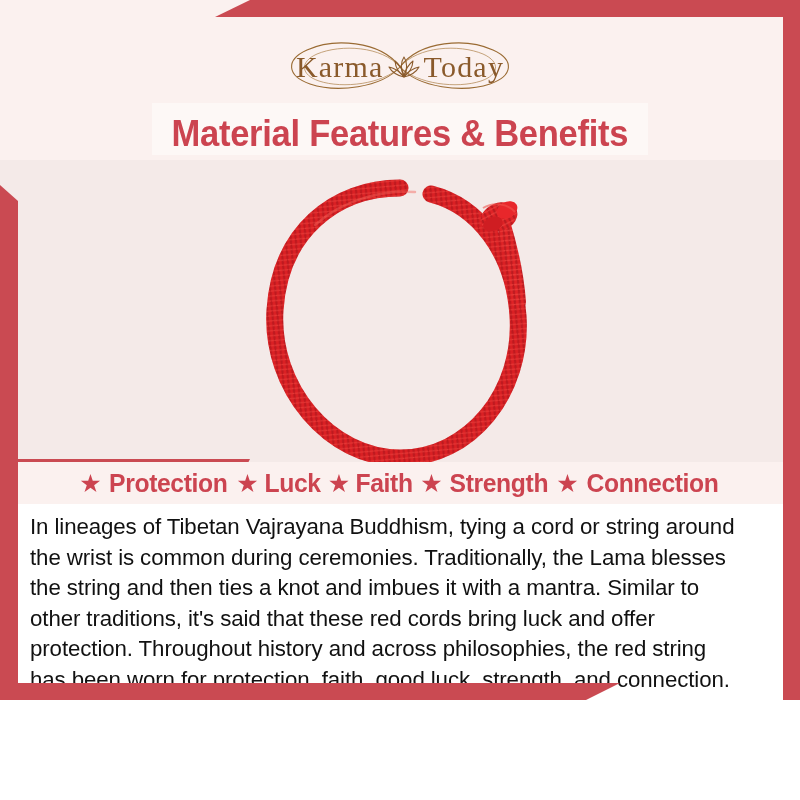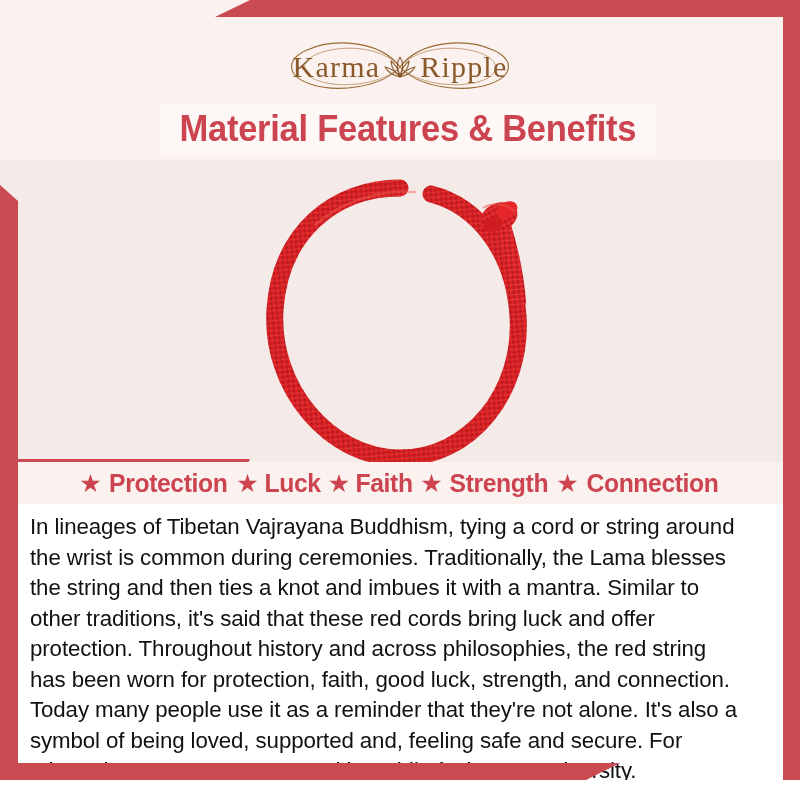--- a/index.html
+++ b/index.html
@@ -3,21 +3,21 @@
 <meta charset="utf-8">
 <style>
   html, body {
     margin: 0;
     padding: 0;
     background: #ffffff;
   }
   #infographic {
     position: relative;
     width: 800px;
-    height: 780px;
+    height: 700px;
     overflow: hidden;
     background: #fef9c3;
     font-family: "Liberation Sans", sans-serif;
   }
 
   
   .frame-top {
     position: absolute;
     top: 0; left: 215px;
     width: 585px; height: 17px;
@@ -90,25 +90,25 @@
     top: 0; left: 50%;
     transform: translateX(-50%);
     width: 290px;
     height: 62px;
     z-index: 1;
     pointer-events: none;
   }
 
   .title-band {
     position: absolute;
-    top: 103px; left: 160px;
+    top: 103px; left: 152px;
     width: 496px; height: 52px;
     background: #fdf8f6;
     display: flex;
-    align-items: center;
+    align-items: flex-end;
     justify-content: center;
   }
   .title-text {
     font-family: "Liberation Sans Narrow", "Liberation Sans", sans-serif;
     font-weight: bold;
     font-size: 36px;
     letter-spacing: -0.3px;
     color: #cc4450;
     transform: scaleX(0.96);
     white-space: nowrap;
@@ -225,21 +225,21 @@
       <span class="logo-word">Karma</span>
       <svg class="logo-lotus" viewBox="0 0 34 30">
         <g fill="none" stroke="#8a5a2b" stroke-width="1.1" stroke-linejoin="round">
           <path d="M17 5 C 13.5 10, 13.5 18, 17 24 C 20.5 18, 20.5 10, 17 5 Z"></path>
           <path d="M17 24 C 12 21, 8.5 15, 8 9 C 12 12, 15.5 18, 17 24 Z"></path>
           <path d="M17 24 C 22 21, 25.5 15, 26 9 C 22 12, 18.5 18, 17 24 Z"></path>
           <path d="M17 25 C 11 24, 4.5 20, 2 15 C 7 16, 13 20, 17 25 Z"></path>
           <path d="M17 25 C 23 24, 29.5 20, 32 15 C 27 16, 21 20, 17 25 Z"></path>
         </g>
       </svg>
-      <span class="logo-word">Ripple</span>
+      <span class="logo-word">Today</span>
     </div>
   </div>
 
   <div class="title-band">
     <span class="title-text">Material Features &amp; Benefits</span>
   </div>
 
   <div class="product-stage">
     <svg class="product-img" viewBox="0 0 330 310">
       <defs>

